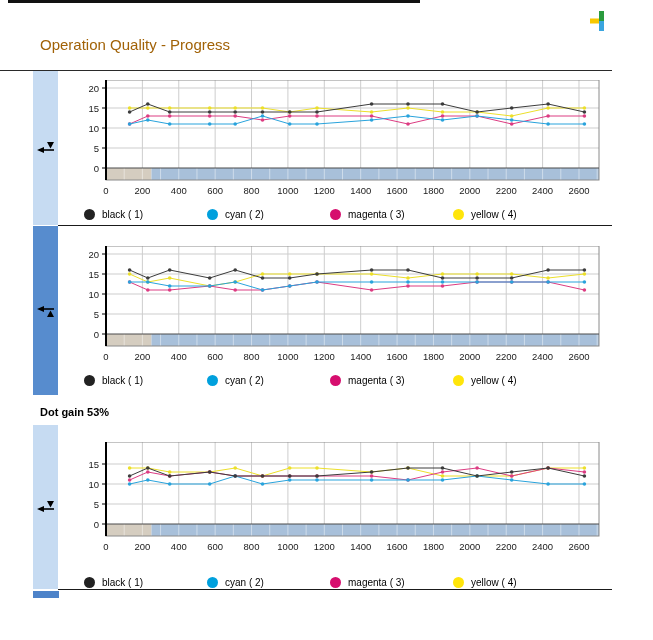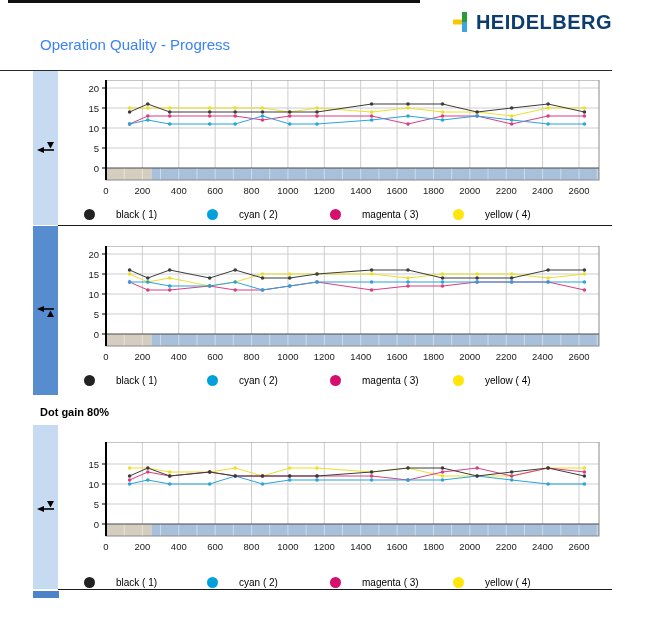--- a/index.html
+++ b/index.html
@@ -3,60 +3,59 @@
 <meta charset="utf-8">
 <style>
   html,body{margin:0;padding:0}
   body{
     width:653px;height:640px;position:relative;overflow:hidden;
     background:#ffffff;font-family:"Liberation Sans",sans-serif;color:#1a1a1a;
   }
   .topbar{position:absolute;top:0;left:8px;width:412px;height:3px;background:#111}
   
   .header{position:relative;height:70px;margin:0 41px 0 0;border-bottom:1px solid #2a2a2a}
-  .page-title{position:absolute;left:40px;top:36px;font-size:15px;color:#3b82f6}
+  .page-title{position:absolute;left:40px;top:36px;font-size:15px;color:#a16207}
   .logo{position:absolute;right:0;top:11px;display:flex;align-items:center}
   .logo-text{font-weight:bold;font-size:20px;color:#0c3d6e;letter-spacing:.5px;margin-left:1px}
   
   .main{margin:0 41px 0 33px}
   .section-title{margin:17px 0 12px 7px;font-size:11px;font-weight:bold;color:#000}
   .section-title.second{margin-top:11px;margin-bottom:7px}
   .section{display:flex}
   .side{width:26px;display:flex;align-items:center;justify-content:center}
   .side.light{background:#c6dbf2}
   .side.dark{background:#578cce}
   .content{flex:1;padding-left:9px}
   .chart-svg{display:block}
   .s1 .chart-svg{margin-top:9px}
   .s2 .chart-svg{margin-top:20px}
   .s3 .chart-svg{margin-top:17px}
   .legend{display:flex;padding-left:17px;align-items:center;height:14px}
   .s1 .legend{margin-top:10px;margin-bottom:4px}
   .s2 .legend{margin-top:10px;margin-bottom:8px}
   .s3 .legend{margin-top:22px;margin-bottom:0}
-  .li{width:123px;display:flex;align-items:center;gap:21px;font-size:10px;color:#000}
+  .li{width:123px;display:flex;align-items:center;gap:7px;font-size:10px;color:#000}
   .dot{width:11px;height:11px;border-radius:50%;flex:0 0 auto}
   .divider{border-top:1px solid #1a1a1a;margin-left:25px;height:0}
   .bottom-stub{width:26px;height:7px;background:#4d83c9;margin-top:1px}
   svg text{font-family:"Liberation Sans",sans-serif;font-size:9.5px;fill:#1a1a1a}
 </style>
 </head>
 <body>
 
 <div class="topbar"></div>
 
 <div class="header">
   <div class="page-title">Operation Quality - Progress</div>
   <div class="logo">
     <svg width="22" height="21" viewBox="0 0 22 21">
       <rect x="0" y="7.5" width="9" height="5" fill="#f7c800"></rect>
       <rect x="9" y="0" width="5" height="10" fill="#2a9b3e"></rect>
       <rect x="9" y="10" width="5" height="10" fill="#3aa5df"></rect>
     </svg>
-    <span class="logo-text">HEIDELBERG</span>
   </div>
 </div>
 
 <div class="main">
 
 
   <div class="section s1">
     <div class="side light">
       <svg width="20" height="18" viewBox="0 0 20 18">
         <line x1="3" y1="11" x2="18" y2="11" stroke="#000" stroke-width="1.6"></line>
@@ -389,21 +388,21 @@
             <span>magenta ( 3)</span>
           </span>
           <span class="li">
             <span class="dot" style="background: rgb(255, 229, 10);"></span>
             <span>yellow ( 4)</span>
           </span>
         </div>
     </div>
   </div>
 
-  <div class="section-title second">Dot gain 80%</div>
+  <div class="section-title second">Dot gain 53%</div>
 
   <div class="section s3">
     <div class="side light">
       <svg width="20" height="18" viewBox="0 0 20 18">
         <line x1="3" y1="11" x2="18" y2="11" stroke="#000" stroke-width="1.6"></line>
         <polygon points="1,11 8,8 8,14" fill="#000"></polygon>
         <polygon points="11,3 18,3 14.5,9.5" fill="#000"></polygon>
       </svg>
     </div>
     <div class="content">

